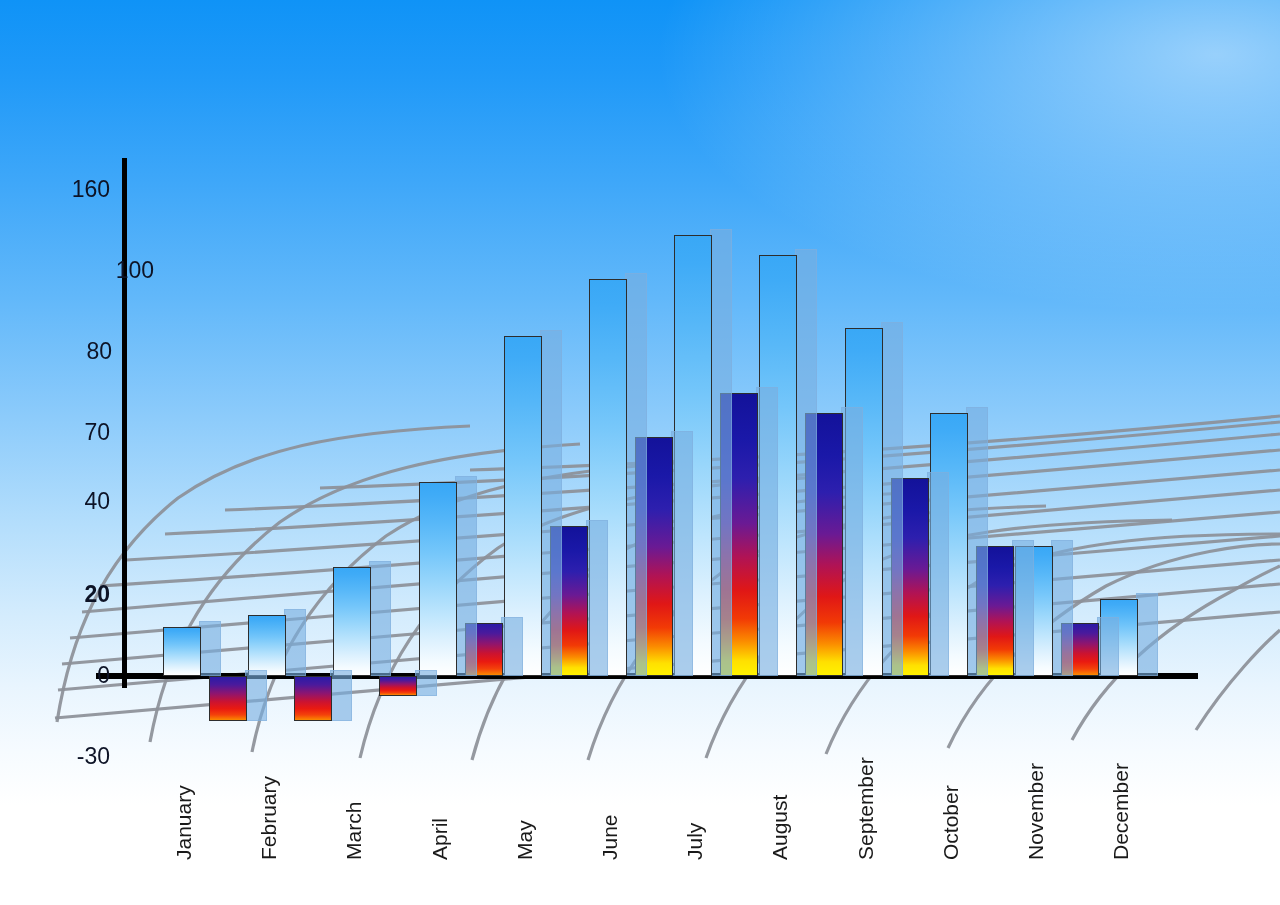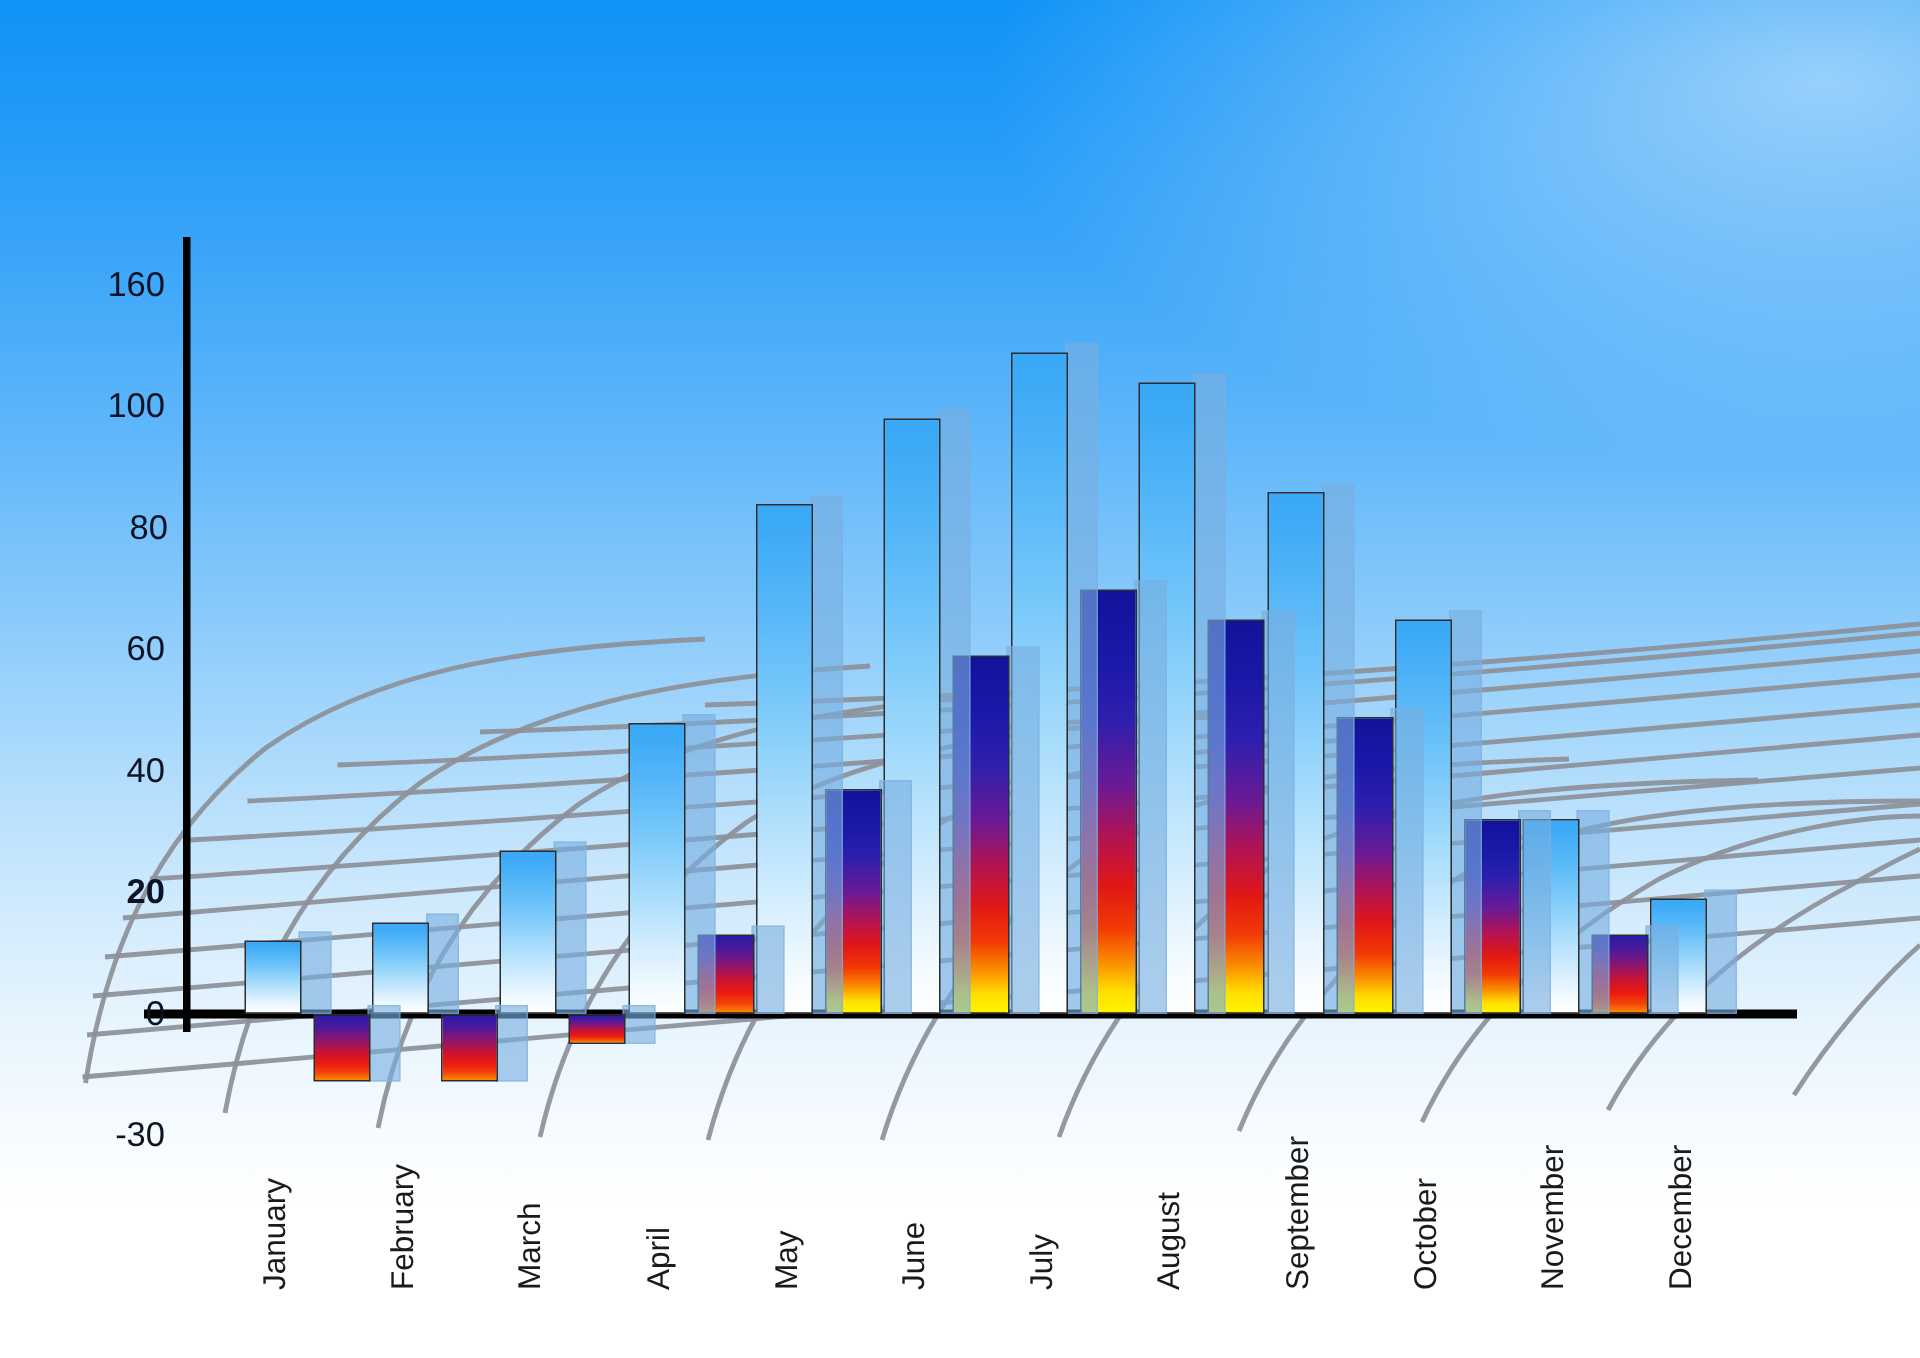--- a/index.html
+++ b/index.html
@@ -214,24 +214,24 @@
         <div class="side" style="left: 36px; width: 22px; top: -6px; height: 82.95px;"></div>
         <div class="face"></div>
       </div>
     </div>
 
   <div class="axis-v" style="left:122px;top:158px;width:5px;height:530px;"></div>
   <div class="axis-h" style="left:96px;top:673px;width:1102px;height:6px;"></div>
 
   <div id="yticks">
       <div class="ytick" style="width: 110px; left: 0px; top: 178px;">160</div>
-      <div class="ytick" style="width: 110px; left: 0px; top: 259px;">100</div>
+      <div class="ytick" style="width: 110px; left: 0px; top: 259px; padding-left: 44px;">100</div>
       <div class="ytick" style="width: 110px; left: 2px; top: 340px;">80</div>
-      <div class="ytick" style="width: 110px; left: 0px; top: 421px;">60</div>
-      <div class="ytick" style="width: 110px; left: 0px; top: 502px;">40</div>
+      <div class="ytick" style="width: 110px; left: 0px; top: 421px;">70</div>
+      <div class="ytick" style="width: 110px; left: 0px; top: 490px;">40</div>
       <div class="ytick" style="width: 110px; left: 0px; top: 583px; font-weight: bold;">20</div>
       <div class="ytick" style="width: 110px; left: 0px; top: 664px;">0</div>
       <div class="ytick" style="width: 110px; left: 0px; top: 745px;">-30</div>
     </div>
   <div id="xlabels">
       <div class="xlab" style="left: 173px; top: 860px;">January</div>
       <div class="xlab" style="left: 258.2px; top: 860px;">February</div>
       <div class="xlab" style="left: 343.4px; top: 860px;">March</div>
       <div class="xlab" style="left: 428.6px; top: 860px;">April</div>
       <div class="xlab" style="left: 513.8px; top: 860px;">May</div>

